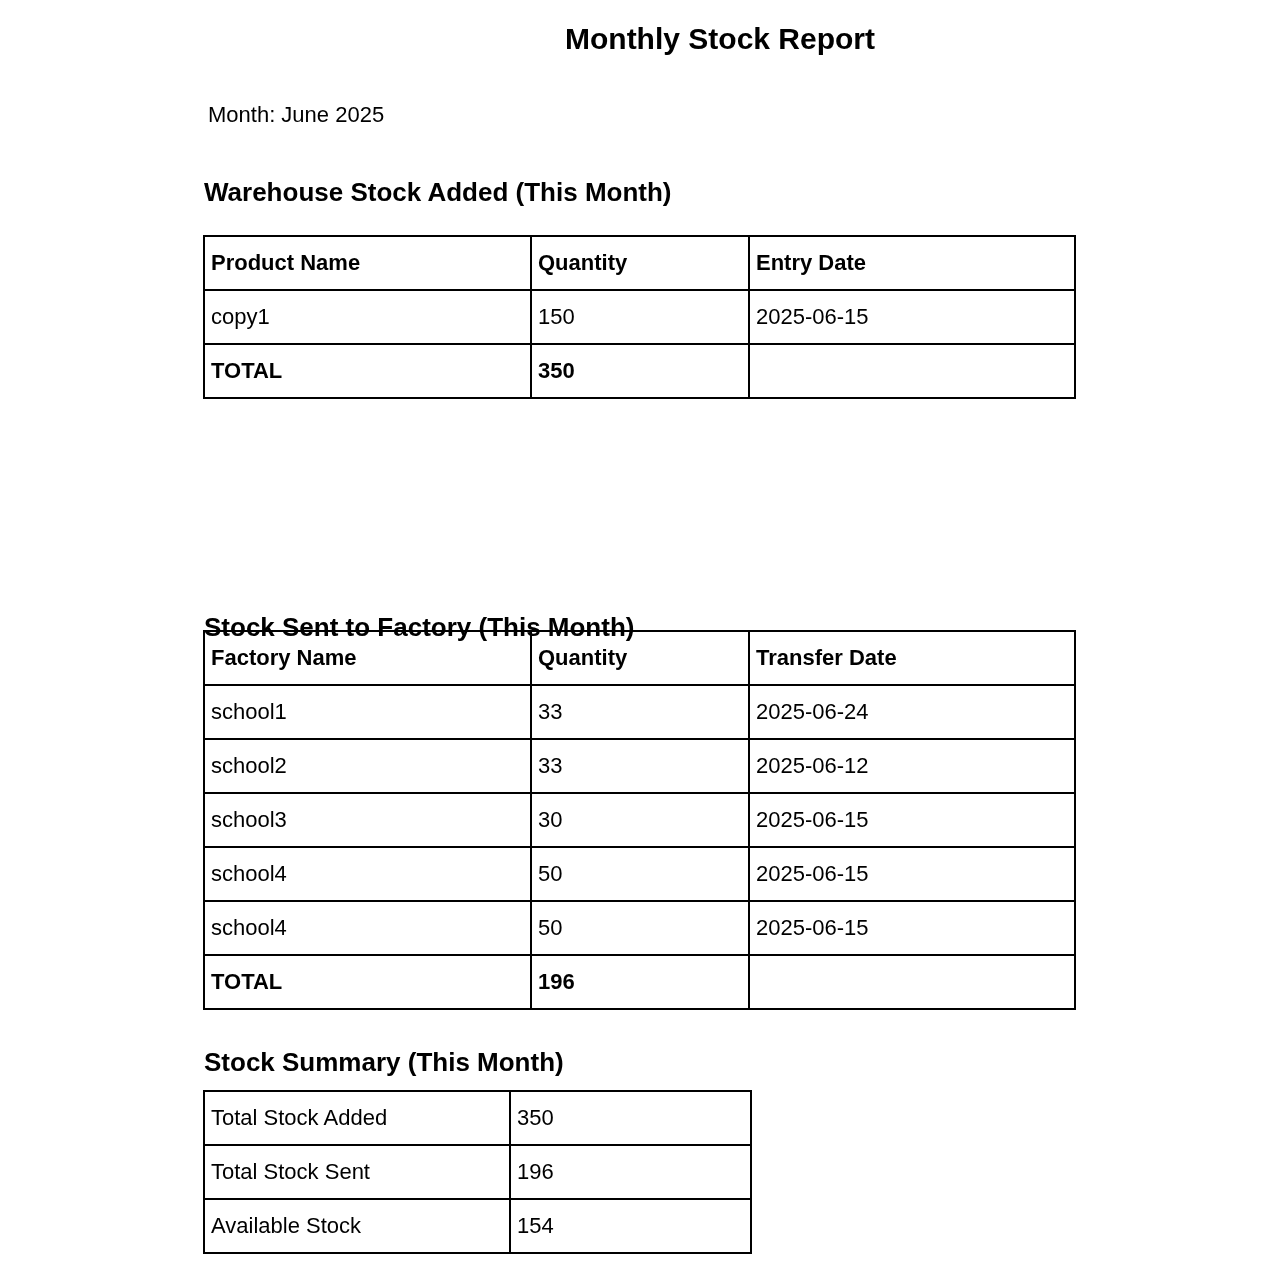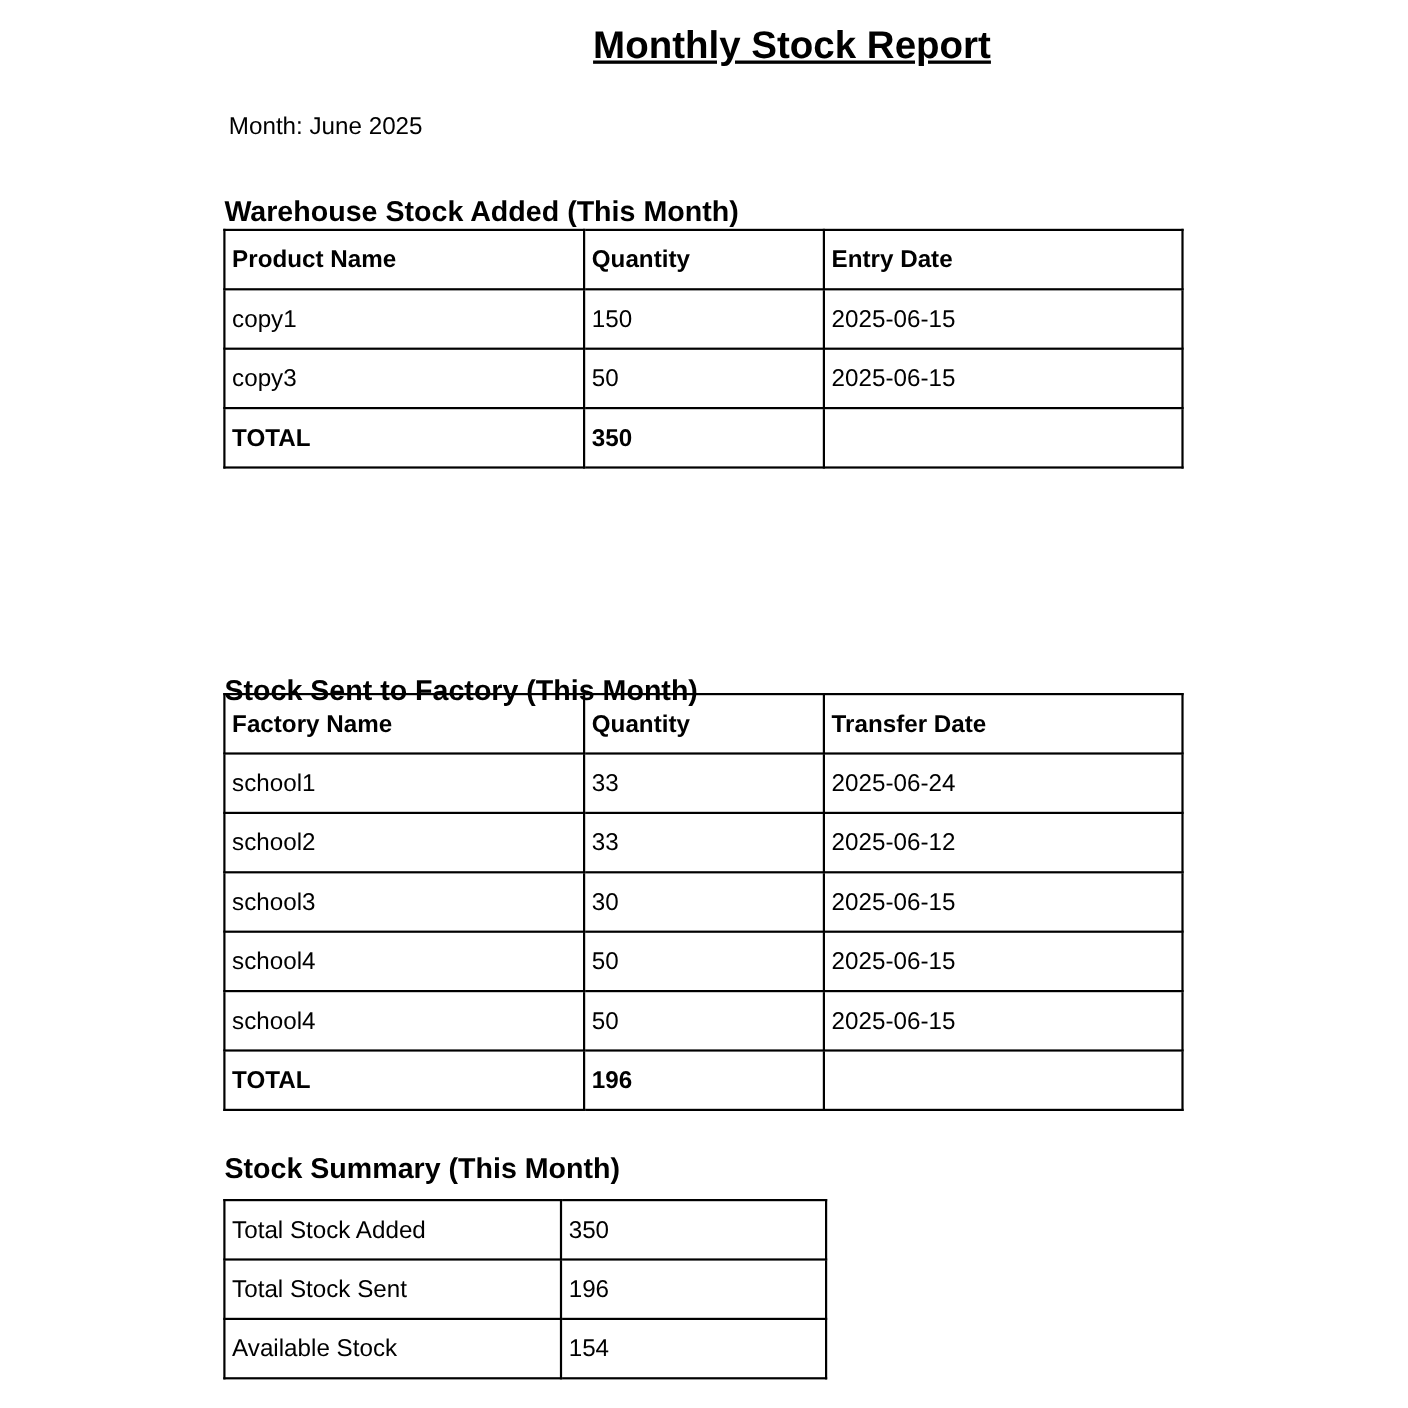--- a/index.html
+++ b/index.html
@@ -10,25 +10,24 @@
     color: #000000;
     font-family: "Liberation Sans", sans-serif;
     position: relative;
     overflow: hidden;
   }
   .doc-title {
     position: absolute;
     top: 24px;
     left: 720px;
     transform: translateX(-50%);
-    font-size: 35px;
+    font-size: 30px;
     font-weight: 700;
     line-height: 1;
     white-space: nowrap;
-    text-decoration: underline;
   }
   .month-line {
     position: absolute;
     top: 104px;
     left: 208px;
     font-size: 22px;
     line-height: 1;
     white-space: nowrap;
   }
   .section-heading {
@@ -40,21 +39,21 @@
   }
   #heading-warehouse { top: 179px; left: 204px; text-align: right; }
   #heading-factory   { top: 614px; left: 204px; }
   #heading-summary   { top: 1049px; left: 204px; }
 
   table {
     position: absolute;
     border-collapse: collapse;
     table-layout: fixed;
   }
-  #table-warehouse { top: 208px; left: 203px; border-radius: 19px; }
+  #table-warehouse { top: 235px; left: 203px; border-radius: 19px; }
   #table-factory   { top: 630px; left: 203px; }
   #table-summary   { top: 1090px; left: 203px; border-radius: 15px; }
 
   th, td {
     border: 2px solid #000000;
     font-size: 22px;
     text-align: left;
     vertical-align: middle;
     padding: 0 4px 0 6px;
     height: 52px;
@@ -84,25 +83,20 @@
     <tr>
       <th>Product Name</th>
       <th>Quantity</th>
       <th>Entry Date</th>
     </tr>
   </thead>
   <tbody>
     <tr>
       <td>copy1</td>
       <td>150</td>
-      <td>2025-06-15</td>
-    </tr>
-    <tr>
-      <td>copy3</td>
-      <td>50</td>
       <td>2025-06-15</td>
     </tr>
     <tr class="total-row">
       <td>TOTAL</td>
       <td>350</td>
       <td></td>
     </tr>
   </tbody>
 </table>
 

